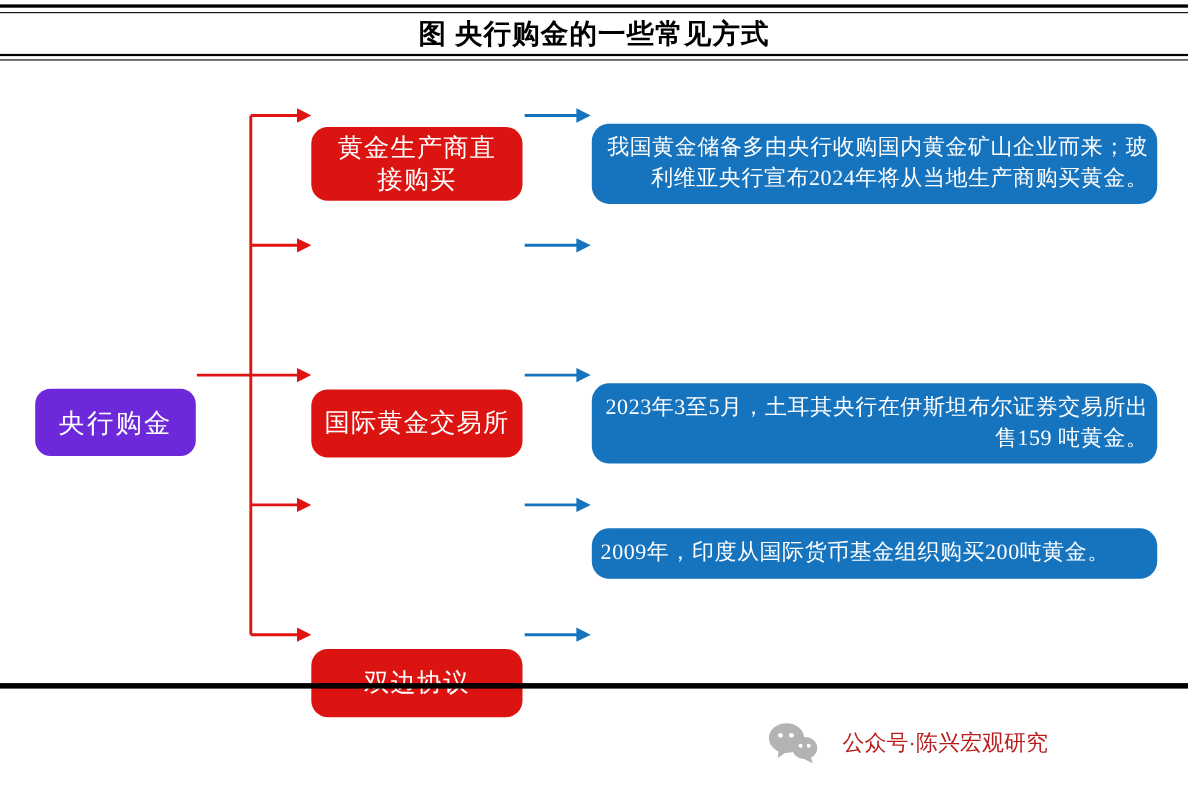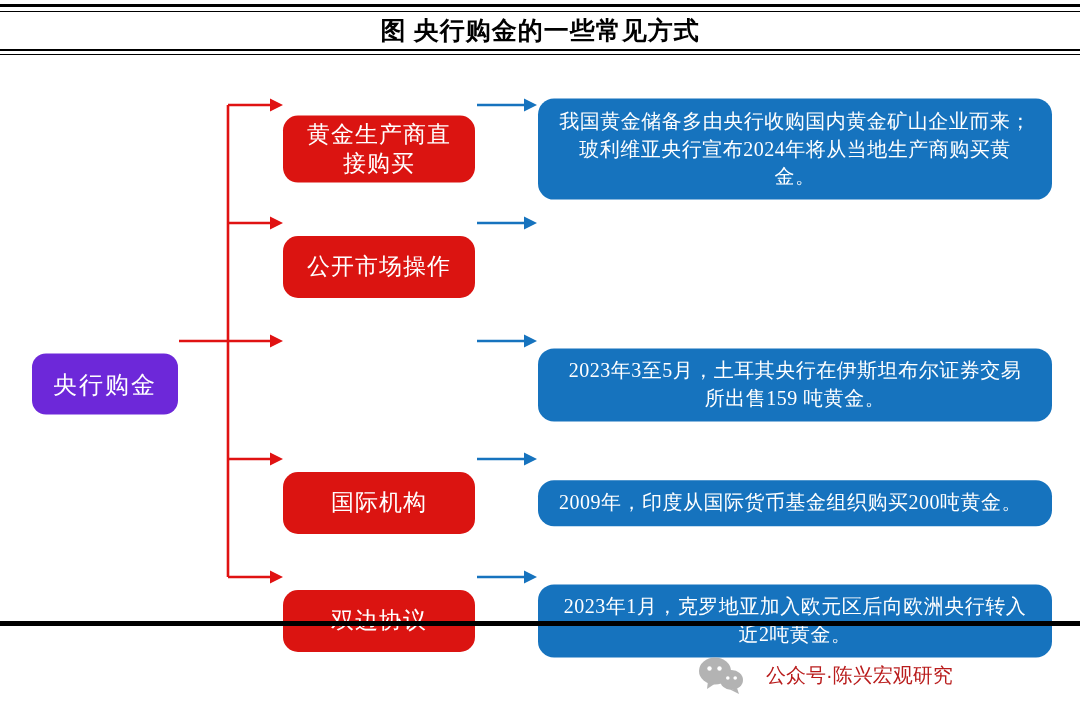--- a/index.html
+++ b/index.html
@@ -59,24 +59,24 @@
     line-height: 1.28;
     white-space: pre-line;
     padding: 4px 8px;
     letter-spacing: 1px;
   }
   .detail-box {
     left: 538px; width: 514px;
     background: #1673BE;
     border-radius: 16px;
     justify-content: flex-start;
-    text-align: center;
+    text-align: right;
     font-size: 20px;
     line-height: 1.38;
-    padding: 9px 21px;
+    padding: 9px 8px;
     letter-spacing: 0.5px;
   }
 
   .source {
     position: absolute;
     left: 24px; top: 634px; width: 1040px;
     font-size: 21px;
     color: #111;
     line-height: 39px;
   }
@@ -135,29 +135,27 @@
       <polygon points="537,459 524,452.5 524,465.5" fill="#1673BE"></polygon>
       <polygon points="537,577 524,570.5 524,583.5" fill="#1673BE"></polygon>
     </svg>
 
     <div class="node root-box">央行购金</div>
 
     <div class="node method-box" style="top:105px">黄金生产商直
 接购买</div>
     <div class="node detail-box" style="top:105px">我国黄金储备多由央行收购国内黄金矿山企业而来；玻利维亚央行宣布2024年将从当地生产商购买黄金。</div>
 
-    <div class="node method-box" style="top:223px">公开市场操作</div>
 
+    <div class="node method-box" style="top:341px">国际黄金交易所</div>
     <div class="node detail-box" style="top:341px">2023年3至5月，土耳其央行在伊斯坦布尔证券交易所出售159 吨黄金。</div>
 
-    <div class="node method-box" style="top:459px">国际机构</div>
     <div class="node detail-box" style="top:459px">2009年，印度从国际货币基金组织购买200吨黄金。</div>
 
     <div class="node method-box" style="top:577px">双边协议</div>
-    <div class="node detail-box" style="top:577px">2023年1月，克罗地亚加入欧元区后向欧洲央行转入近2吨黄金。</div>
   </div>
 
   <div class="rule rule-bottom"></div>
 
 
   <div class="watermark">
     <span>
       <svg width="46" height="38" viewBox="0 0 46 38">
         <ellipse cx="17" cy="15" rx="16" ry="13.5" fill="#b3b3b3"></ellipse>
         <path d="M10 25 L9 33 L18 27 Z" fill="#b3b3b3"></path>

